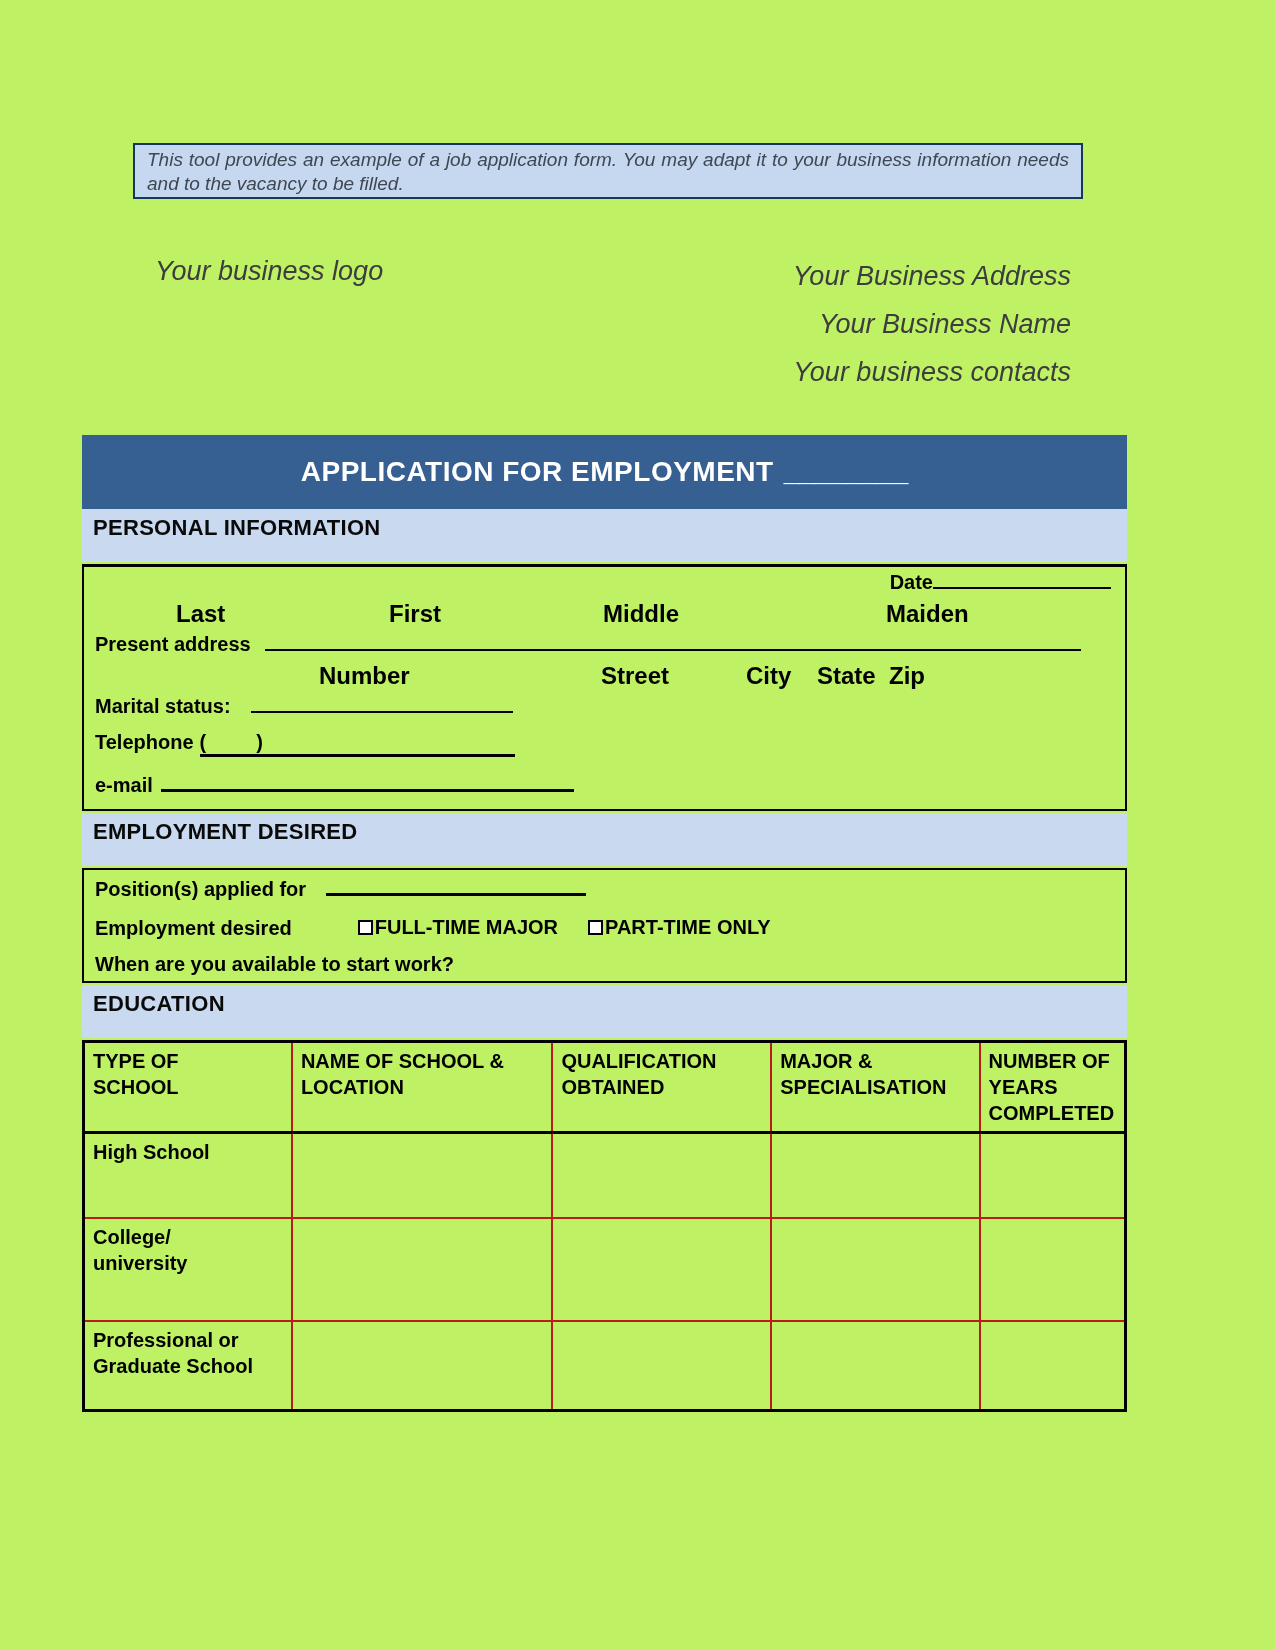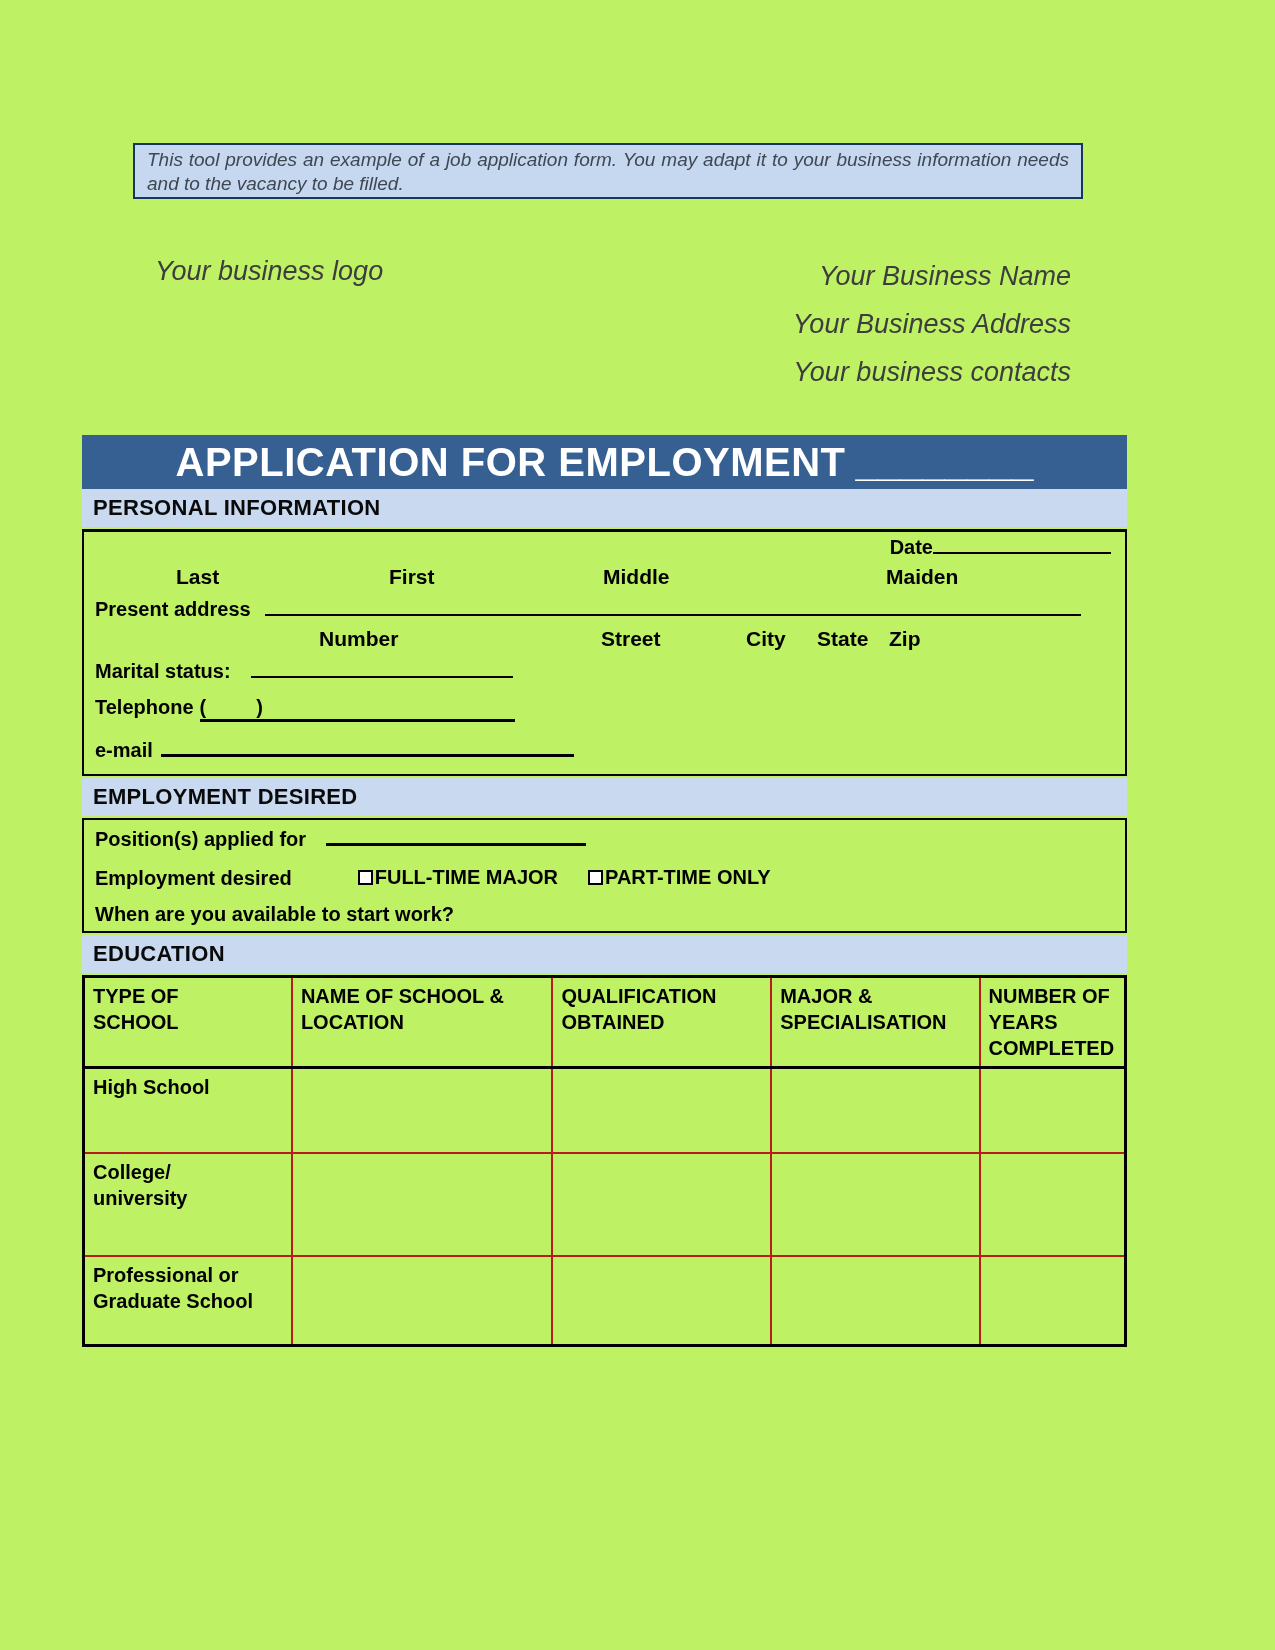--- a/index.html
+++ b/index.html
@@ -27,29 +27,29 @@
   .brand-block {
     position:absolute; right:204px; top:252px; text-align:right;
     font-style:italic; font-size:27px; color:#3d3d3d;
   }
   .brand-block .brand-line { line-height:48px; }
 
   
   .form { position:absolute; left:82px; top:435px; width:1045px; }
 
   .title-bar {
-    height:54px; background:#365f92; color:#fff;
+    height:74px; background:#365f92; color:#fff;
     display:flex; align-items:center; justify-content:center;
-    font-weight:bold; font-size:40px; letter-spacing:0.5px;
+    font-weight:bold; font-size:28px; letter-spacing:0.5px;
   }
   .title-blank { margin-left:10px; letter-spacing:0; }
 
   .band {
     background:#c8d9f0; font-weight:bold; font-size:22px; letter-spacing:0.3px;
-    padding:6px 10px 6px 11px; color:#0a0a0a;
+    padding:6px 10px 21px 11px; color:#0a0a0a;
   }
   .band + .box, .box + .band, .band + .edu-table { margin-top:2px; }
 
   .box {
     border:2px solid #000; border-top-width:3px;
     padding:0 14px 0 11px; font-size:20px;
   }
   .box.personal { height:247px; }
   .box.employment { height:115px; border-top-width:2px; }
 
@@ -57,21 +57,21 @@
 
   .fill { display:inline-block; border-bottom:2px solid #000; height:1.02em; }
   .fill-flex { flex:1; border-bottom:2px solid #000; height:1.02em; }
   .thick { border-bottom-width:3px; }
 
   
   .date-row { margin-top:2px; justify-content:flex-end; font-weight:bold; }
   .date-fill { width:178px; }
   .name-row { margin-top:5px; }
   .name-row .fill-flex { margin-left:8px; margin-right:30px; }
-  .sublabels { position:relative; height:36px; padding-top:3px; font-weight:bold; font-size:21px; }
+  .sublabels { position:relative; height:36px; padding-top:3px; font-weight:bold; font-size:24px; }
   .sublabels span { position:absolute; top:6px; }
   .sub-last   { left:81px; }  .sub-first  { left:294px; }
   .sub-middle { left:508px; } .sub-maiden { left:791px; }
   .sublabels.addr { height:37px; }
   .sub-number { left:224px; } .sub-street { left:506px; }
   .sub-city   { left:651px; } .sub-state  { left:722px; } .sub-zip { left:794px; }
   .address-row { font-weight:bold; }
   .address-row .fill-flex { margin-left:14px; margin-right:30px; }
   .marital-row { font-weight:bold; }
   .marital-fill { width:262px; margin-left:20px; }
@@ -115,22 +115,22 @@
 
 <div class="page">
 
   <div class="note-box">
     <span>This tool provides an example of a job application form. You may adapt it to your business information needs and to the vacancy to be filled.</span>
   </div>
 
   <div class="logo-text">Your business logo</div>
 
   <div class="brand-block">
+    <div class="brand-line">Your Business Address</div>
     <div class="brand-line">Your Business Name</div>
-    <div class="brand-line">Your Business Address</div>
     <div class="brand-line">Your business contacts</div>
   </div>
 
   <div class="form">
 
     <div class="title-bar">
       <span>APPLICATION FOR EMPLOYMENT</span>
       <span class="title-blank">________</span>
     </div>
 

